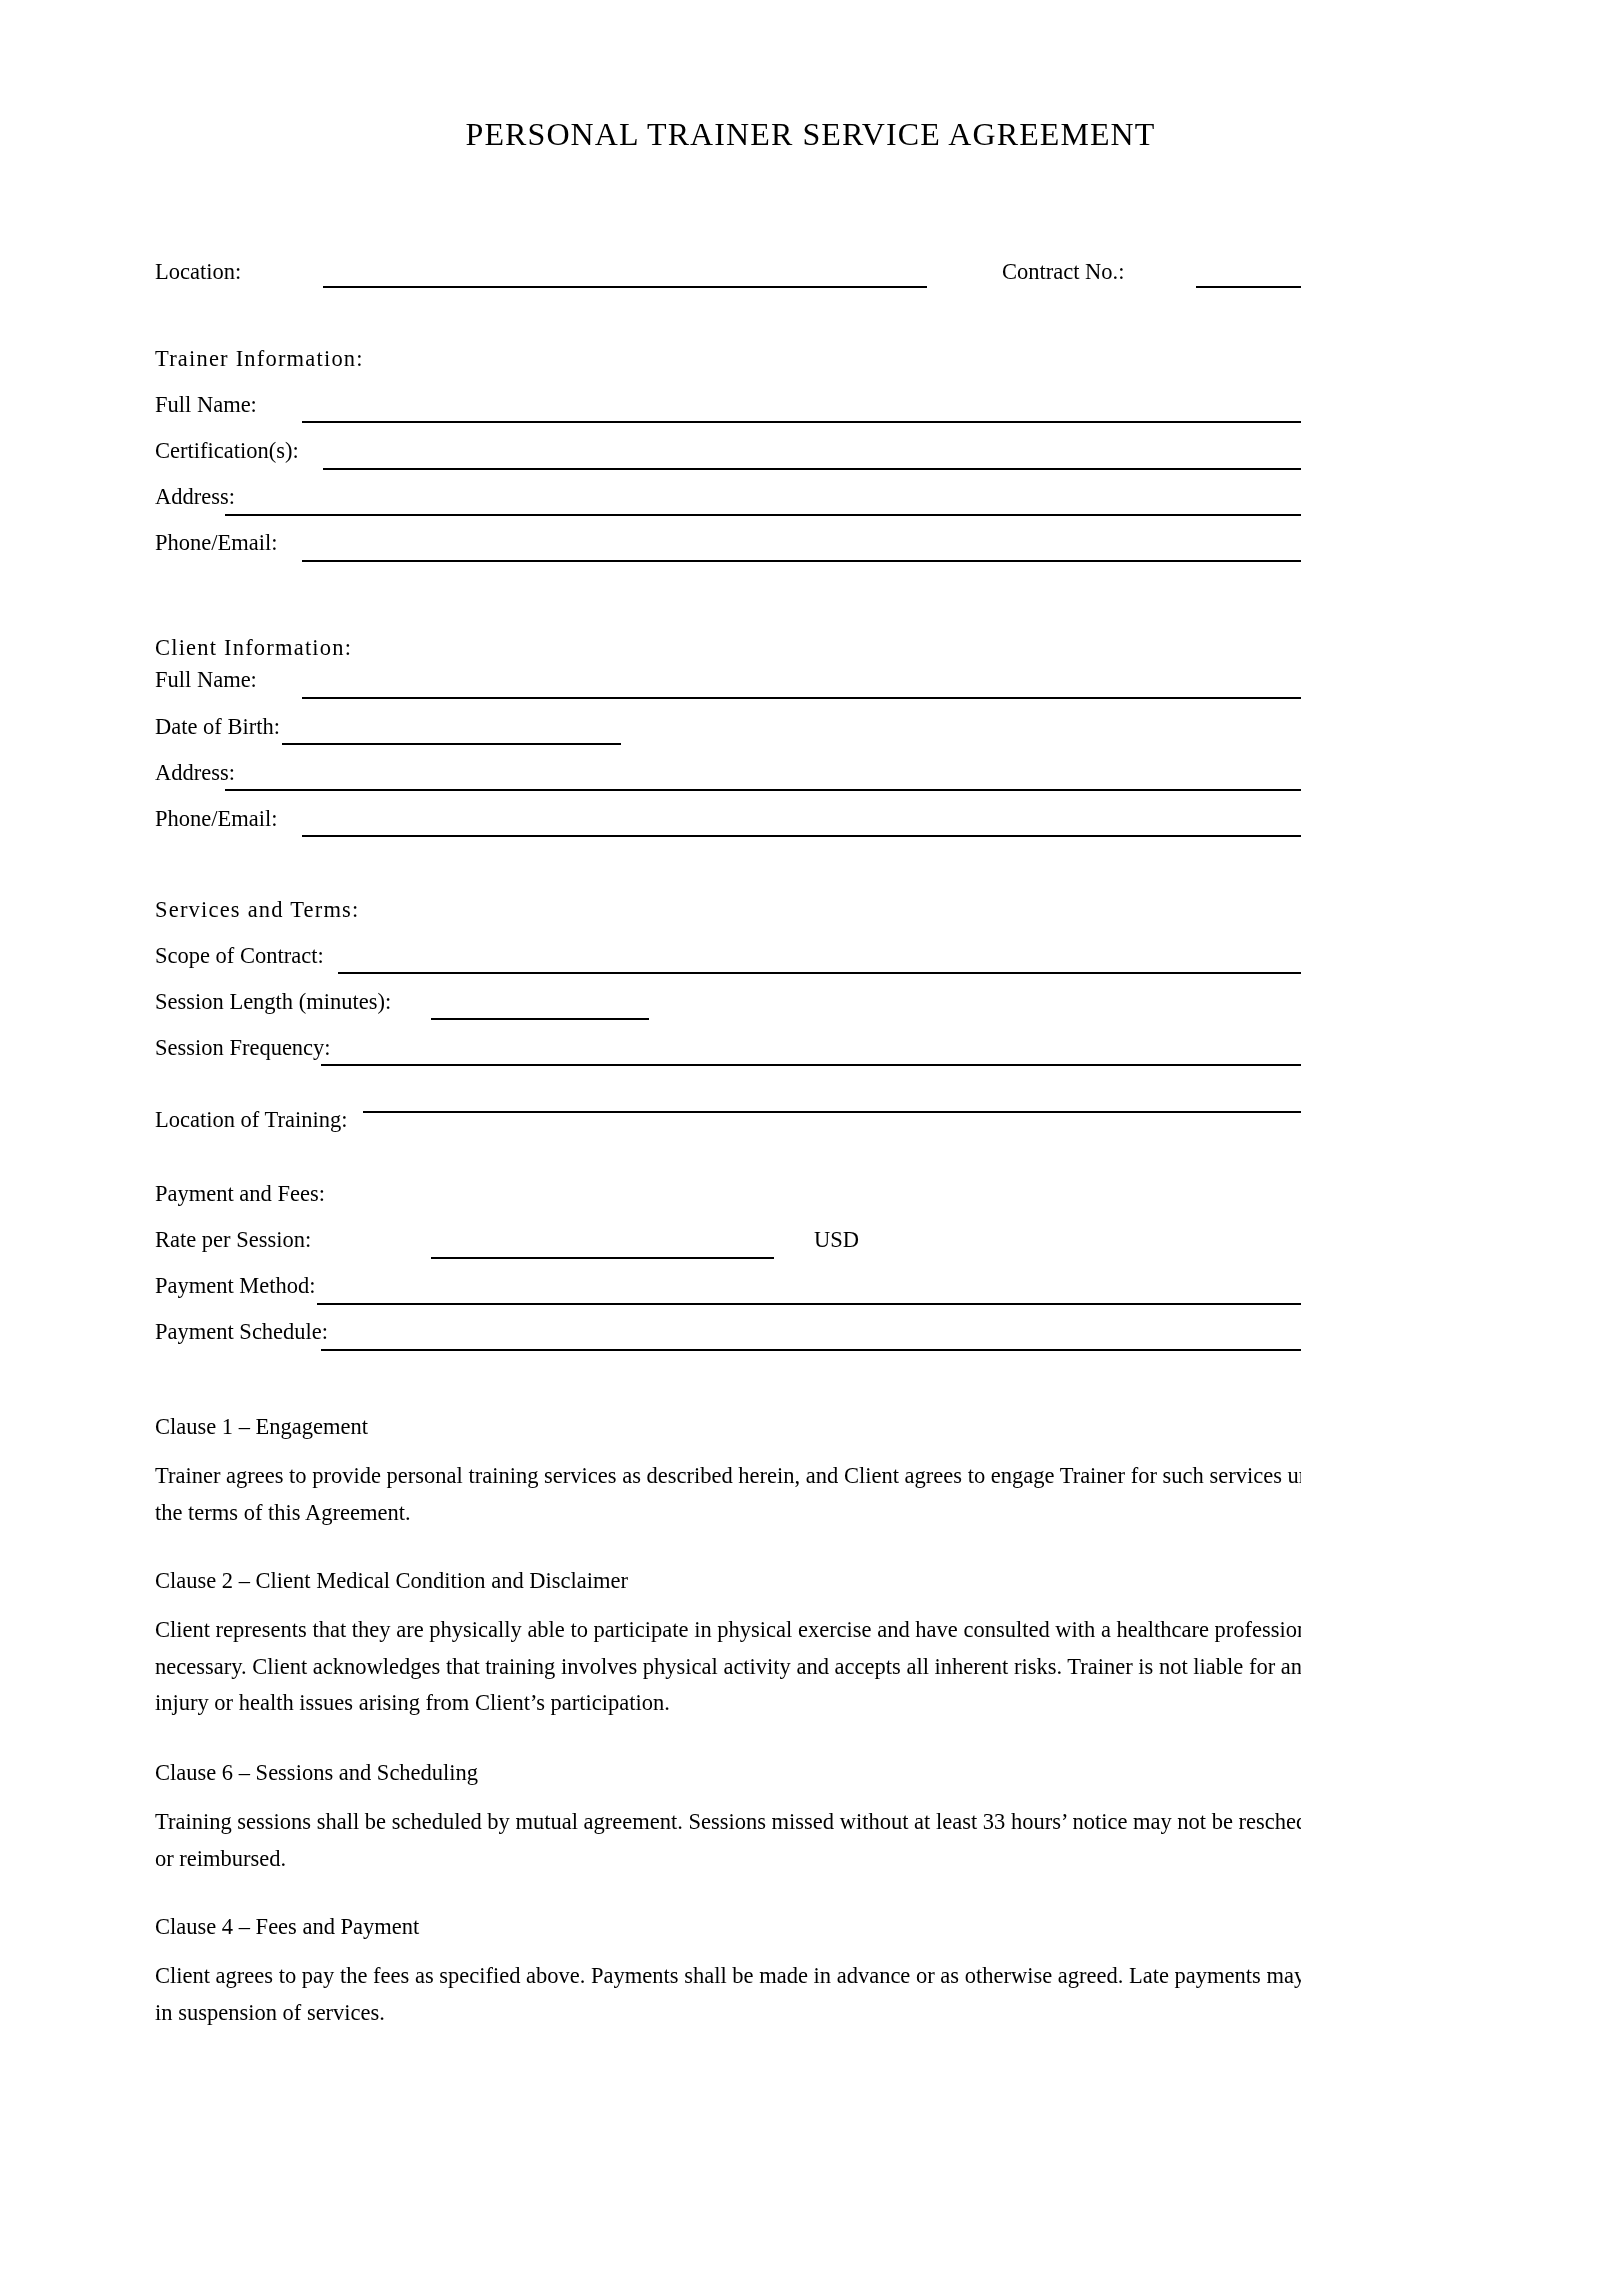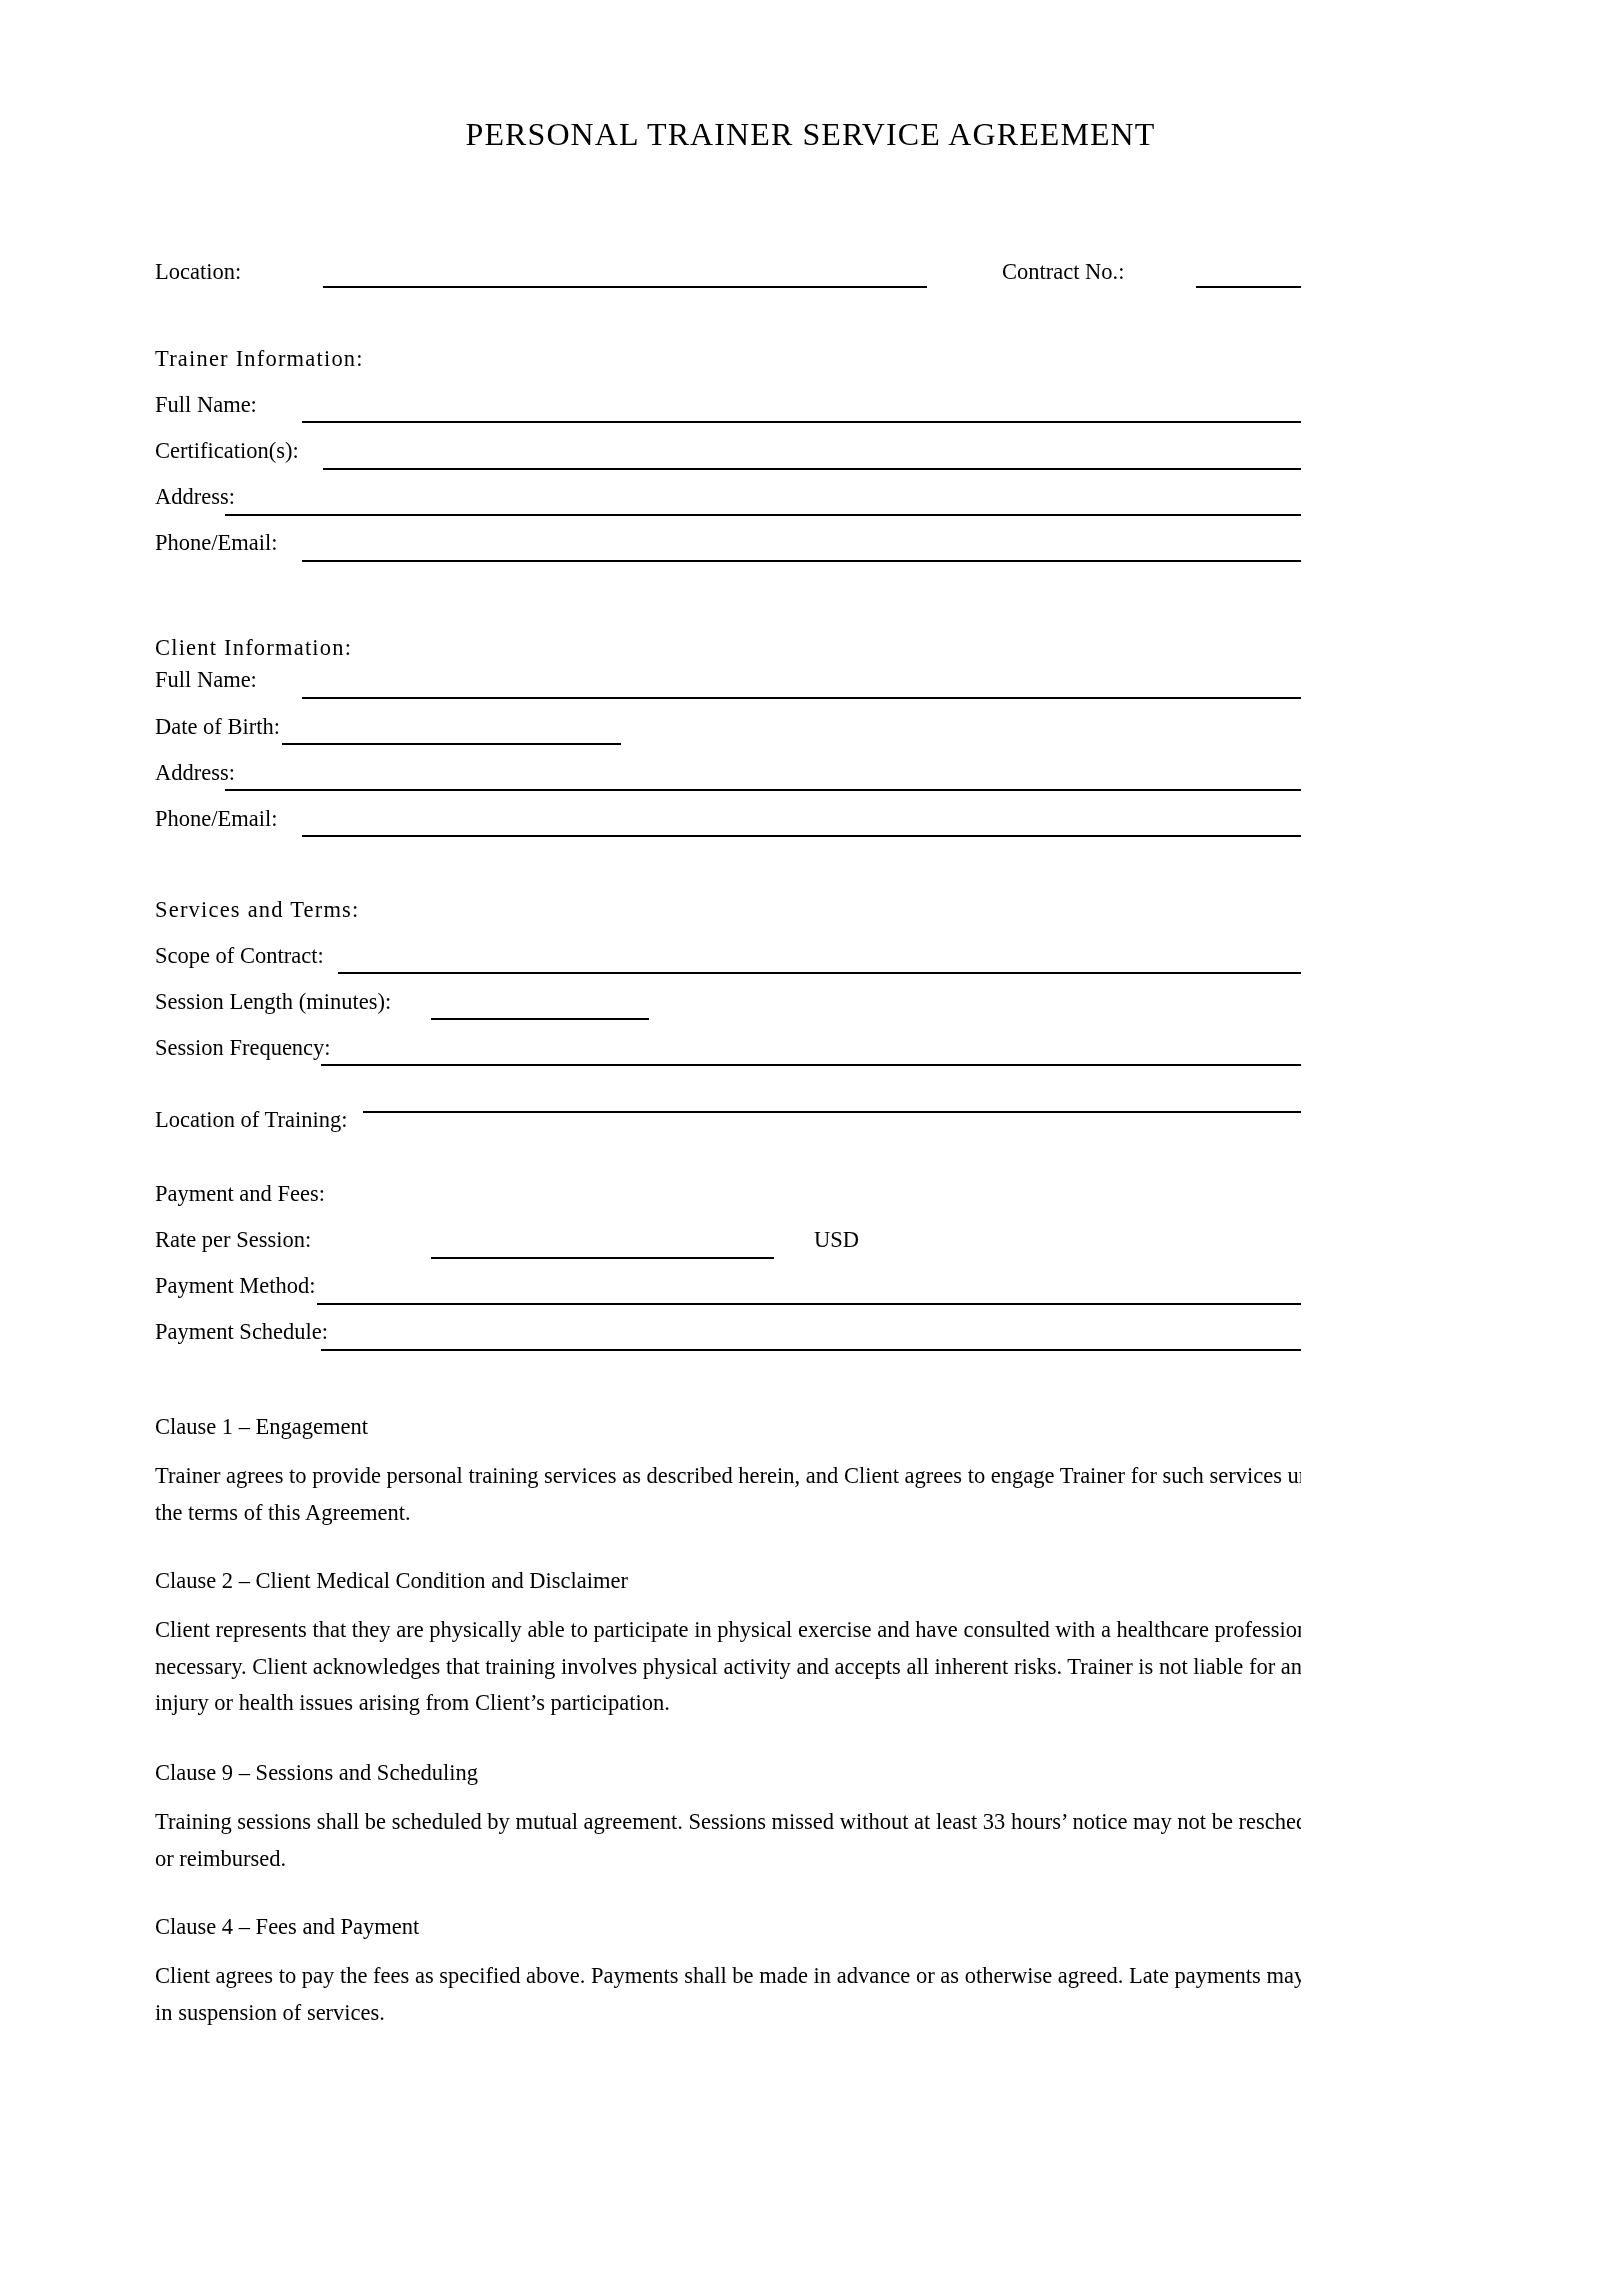--- a/index.html
+++ b/index.html
@@ -144,21 +144,21 @@
     <p class="clause-title">Clause 1 – Engagement</p>
     <p class="clause-body">Trainer agrees to provide personal training services as described herein, and Client agrees to engage Trainer for such services under the terms of this Agreement.</p>
   </div>
 
   <div class="clause" style="top:1570px;">
     <p class="clause-title">Clause 2 – Client Medical Condition and Disclaimer</p>
     <p class="clause-body">Client represents that they are physically able to participate in physical exercise and have consulted with a healthcare professional if necessary. Client acknowledges that training involves physical activity and accepts all inherent risks. Trainer is not liable for any injury or health issues arising from Client’s participation.</p>
   </div>
 
   <div class="clause" style="top:1762px;">
-    <p class="clause-title">Clause 9 – Sessions and Scheduling</p>
+    <p class="clause-title">Clause 6 – Sessions and Scheduling</p>
     <p class="clause-body">Training sessions shall be scheduled by mutual agreement. Sessions missed without at least 33 hours’ notice may not be rescheduled or reimbursed.</p>
   </div>
 
   <div class="clause" style="top:1916px;">
     <p class="clause-title">Clause 4 – Fees and Payment</p>
     <p class="clause-body">Client agrees to pay the fees as specified above. Payments shall be made in advance or as otherwise agreed. Late payments may result in suspension of services.</p>
   </div>
 
 </div>
 

